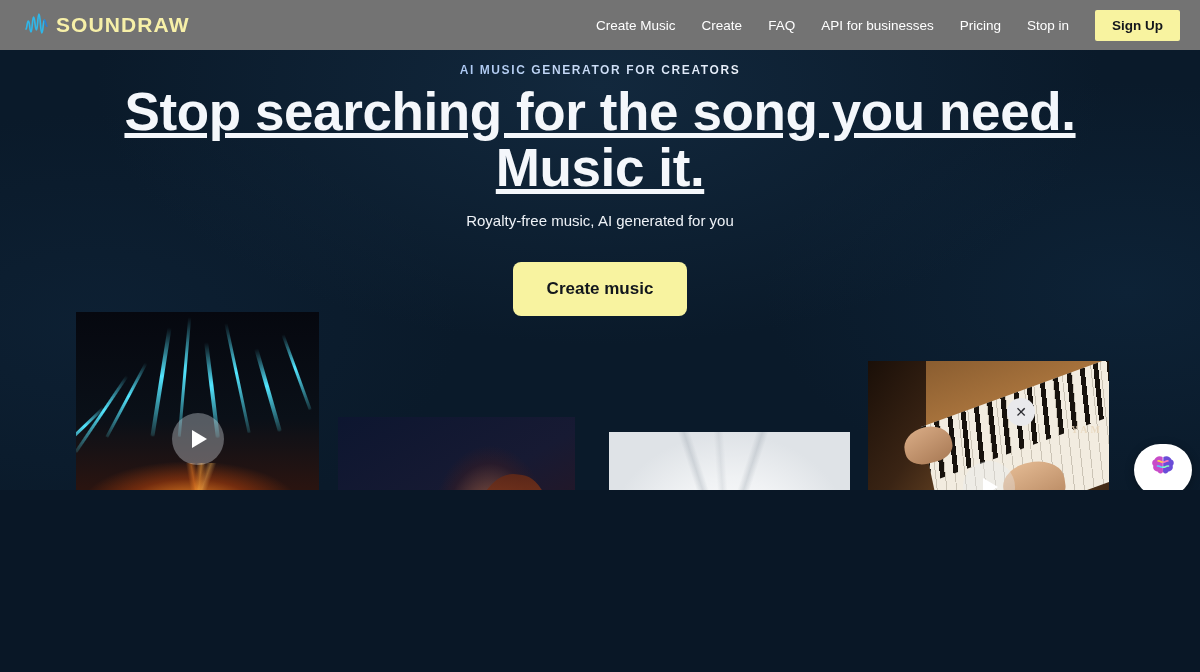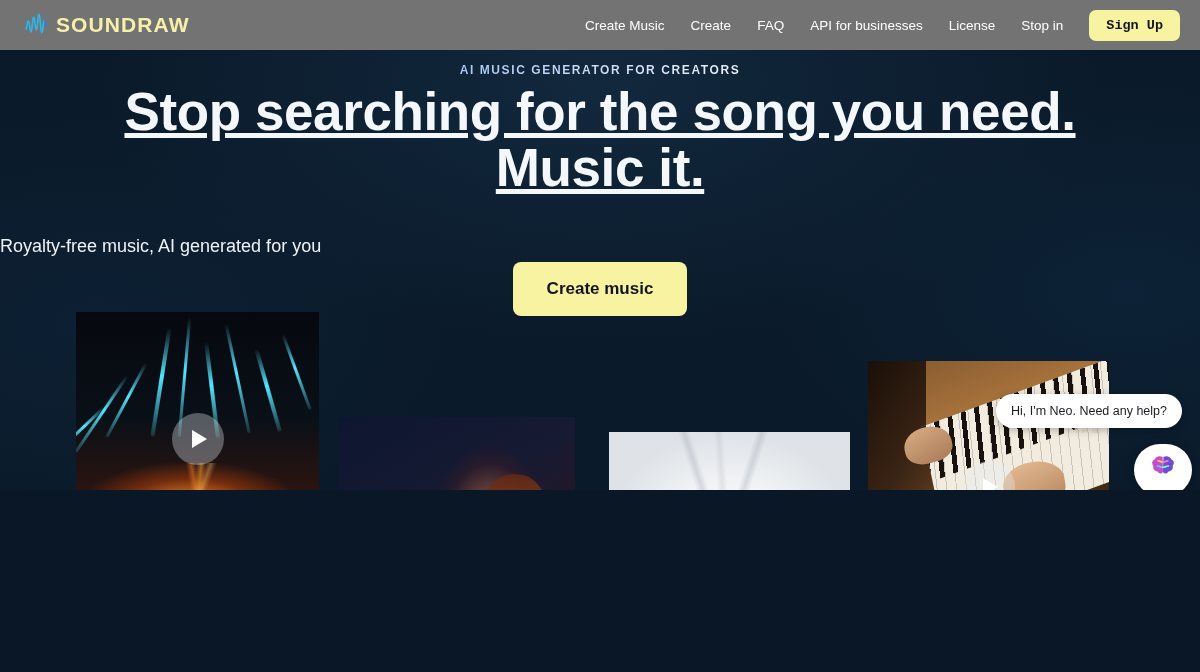--- a/index.html
+++ b/index.html
@@ -34,22 +34,22 @@
     display:flex; align-items:center; gap:26px;
   }
   .nav-link{
     font-size:13.5px; color:#ffffff;
     text-decoration:none; white-space:nowrap;
     cursor:pointer;
   }
   .signup-btn{
     background:#f8f3a0; color:#13161c;
     font-size:13.5px; font-weight:bold;
-    padding:8px 17px; border-radius:7px;
-    border:none; cursor:pointer; white-space:nowrap;font-family:Liberation Mono, monospace;
+    padding:8px 17px; border-radius:2px;
+    border:none; cursor:pointer; white-space:nowrap;
   }
 
   
   .hero{
     position:absolute; top:50px; left:0;
     width:1200px; height:440px;
     background:
       radial-gradient(ellipse 700px 360px at 50% 8%, #12283d 0%, rgba(10,24,38,0) 72%),
       radial-gradient(ellipse 520px 300px at 8% 62%, #0d2033 0%, rgba(10,24,38,0) 70%),
       radial-gradient(ellipse 520px 300px at 94% 55%, #0d2236 0%, rgba(10,24,38,0) 70%),
@@ -71,23 +71,23 @@
     text-align:center;
     font-size:53px; font-weight:bold;
     line-height:1.06;
     color:#f4f7fb;
     letter-spacing:-0.4px;
     z-index:12;
     text-decoration:underline;
   }
   .subhead{
     position:absolute; top:162px; left:0; width:1200px;
-    font-size:18px; color:#eef2f7;
+    text-align:center;
+    font-size:15px; color:#eef2f7;
     z-index:12;
-    margin-top:24px;
   }
   .cta-wrap{
     position:absolute; top:212px; left:0; width:1200px;
     text-align:center; z-index:12;
   }
   .cta-btn{
     background:#f8f3a0; color:#12161c;
     font-size:17px; font-weight:bold;
     padding:17px 34px; border-radius:8px;
     border:none; cursor:pointer;
@@ -236,21 +236,21 @@
     width:26px; height:14px; border-radius:6px;
     background:#1b2330; transform:rotate(24deg);
   }
   .shoe2{
     position:absolute; left:34%; top:80%;
     width:28px; height:14px; border-radius:6px;
     background:#1b2330; transform:rotate(-12deg);
   }
 
   
-  .t5{ left:868px; top:311px; width:241px; height:252px; }
+  .t5{ left:868px; top:311px; width:241px; height:252px;font-family:Liberation Serif, serif; }
   .t5 .bg{
     position:absolute; inset:0;
     background:linear-gradient(125deg,#1a0f08 0%,#3a2414 26%,#7a5129 52%,#4a2f18 74%,#140c06 100%);
   }
   .piano-body{
     position:absolute; left:24%; top:0; right:0; height:36%;
     background:linear-gradient(160deg,#8a5d30 0%,#a9743d 45%,#6b4522 100%);
   }
   .keys{
     position:absolute; left:22%; top:26%;
@@ -350,21 +350,21 @@
       </svg>
     </span>
     <span class="logo-text">SOUNDRAW</span>
   </div>
 
   <nav class="nav">
     <a class="nav-link">Create Music</a>
     <a class="nav-link">Create</a>
     <a class="nav-link">FAQ</a>
     <a class="nav-link">API for businesses</a>
-    <a class="nav-link">License</a>
+    <a class="nav-link">Pricing</a>
     <a class="nav-link">Stop in</a>
     <button class="signup-btn">Sign Up</button>
   </nav>
 </div>
 
 <div class="hero">
 
   <div class="eyebrow">AI MUSIC GENERATOR FOR CREATORS</div>
 
   <h1 class="headline">
@@ -452,21 +452,20 @@
       <div class="palm" style="left:26%;top:22%;width:52px;height:13px;transform:rotate(-20deg);"></div>
       <div class="palm" style="left:30%;top:32%;width:46px;height:12px;transform:rotate(18deg);"></div>
     </div>
     <div class="play sm"></div>
   </div>
 
   <div class="chat-close">
     <span>✕</span>
   </div>
 
-  <div class="chat-bubble">Hi, I'm Neo. Need any help?</div>
 
   <div class="chat-avatar">
     <span>
       <svg width="26" height="24" viewBox="0 0 26 24">
         <path d="M12.6 3 C9.6 1.2 5.6 2.4 4.6 5.6 C2 6.4 1.4 10 3.4 11.8
                  C2.4 14.6 4.6 17.6 7.6 17.4 C9 20 12.6 20.4 13 17.6 Z" fill="#c84cc8"></path>
         <path d="M13.4 3 C16.4 1.2 20.4 2.4 21.4 5.6 C24 6.4 24.6 10 22.6 11.8
                  C23.6 14.6 21.4 17.6 18.4 17.4 C17 20 13.4 20.4 13 17.6 Z" fill="#6a4cd8"></path>
         <path d="M8 7 C10 6 11 9 13 8" fill="none" stroke="#ffd34d" stroke-width="1.6" stroke-linecap="round"></path>
         <path d="M18 7 C16 6 15 9 13 8" fill="none" stroke="#ff7ab8" stroke-width="1.6" stroke-linecap="round"></path>

